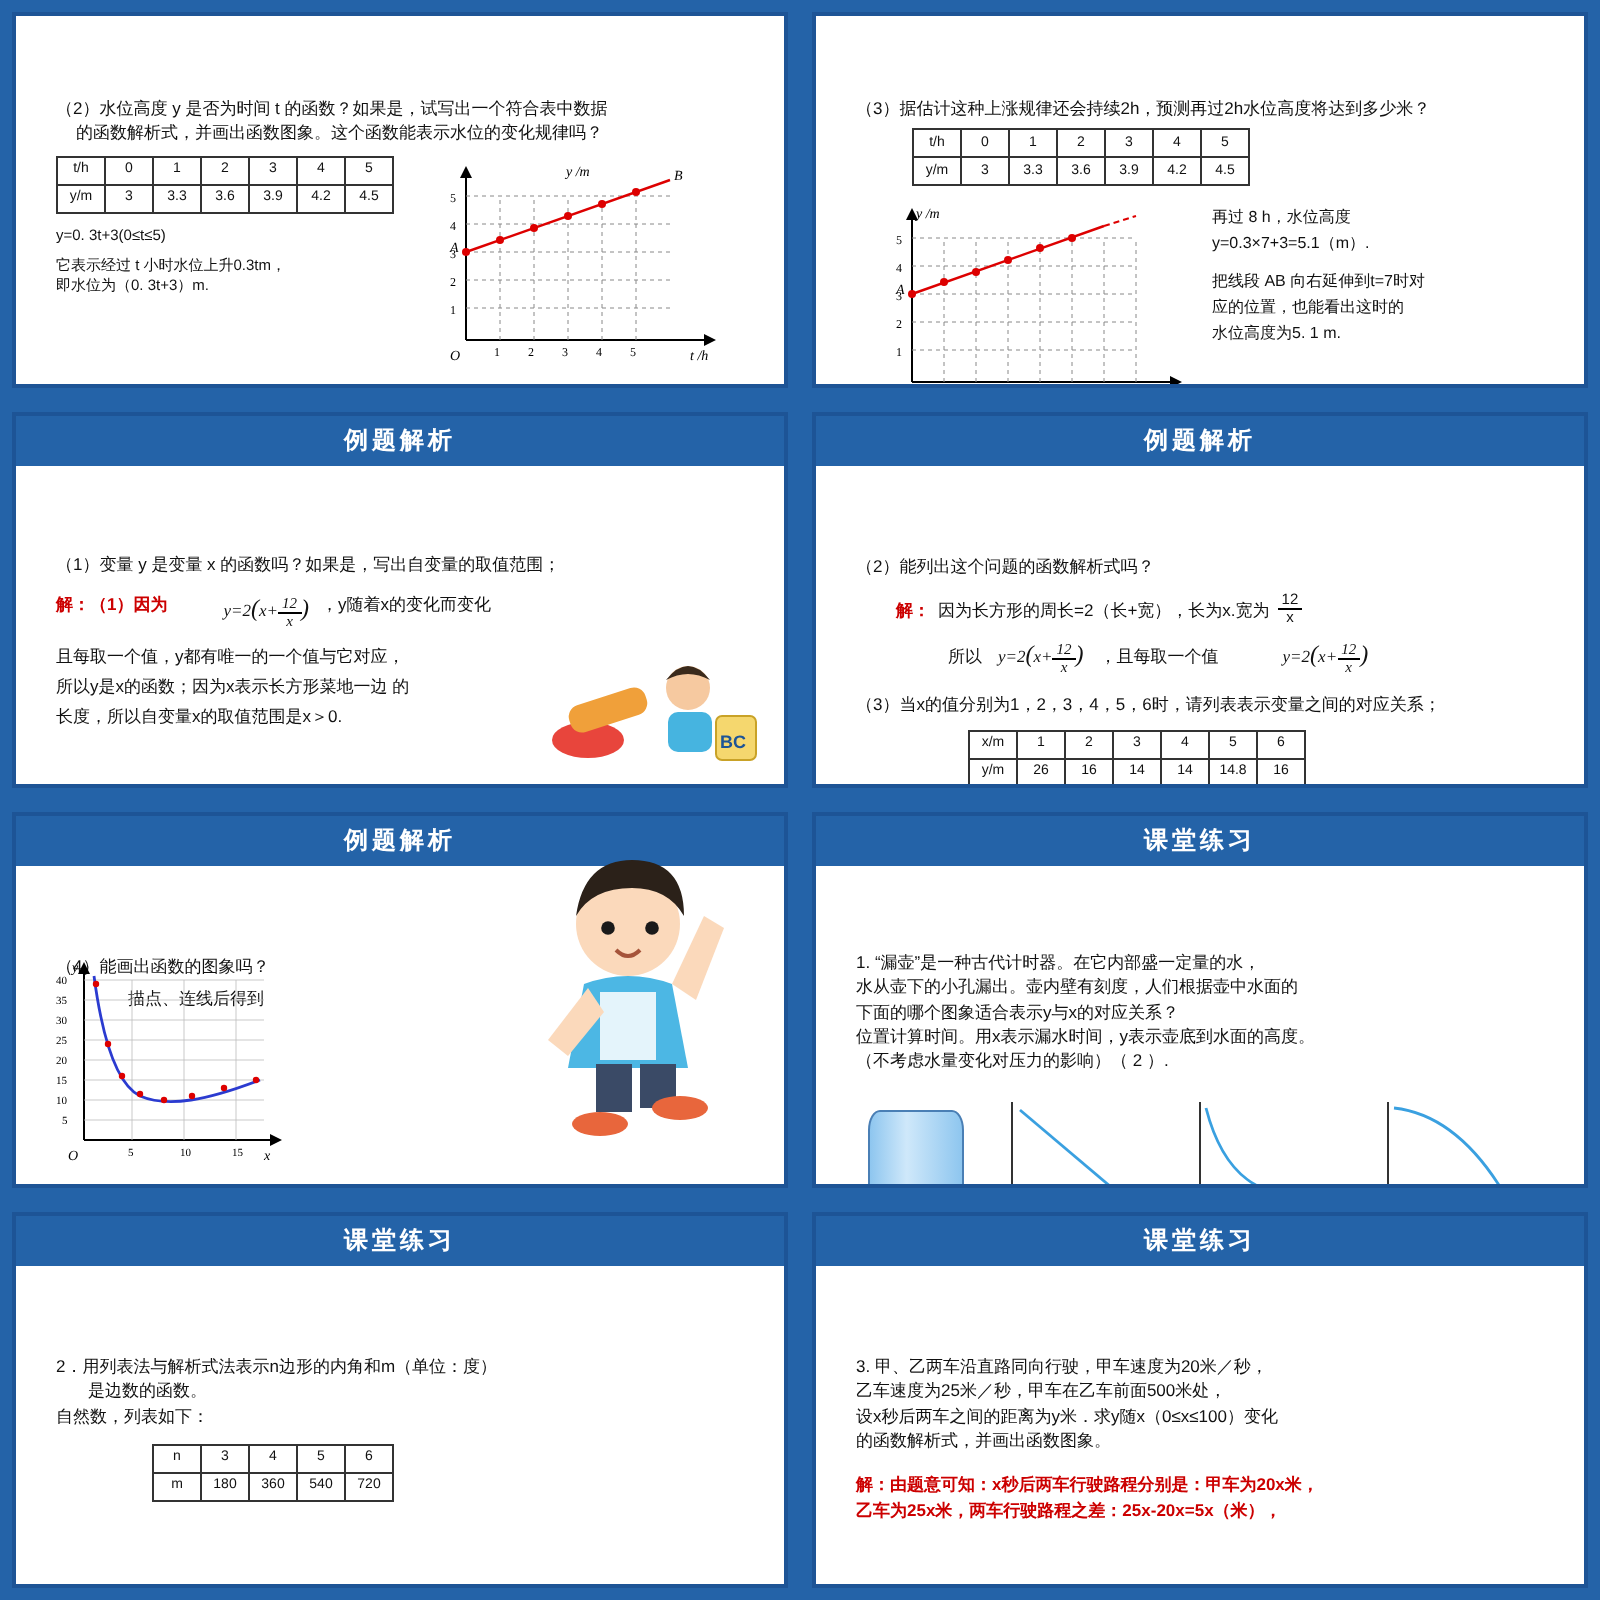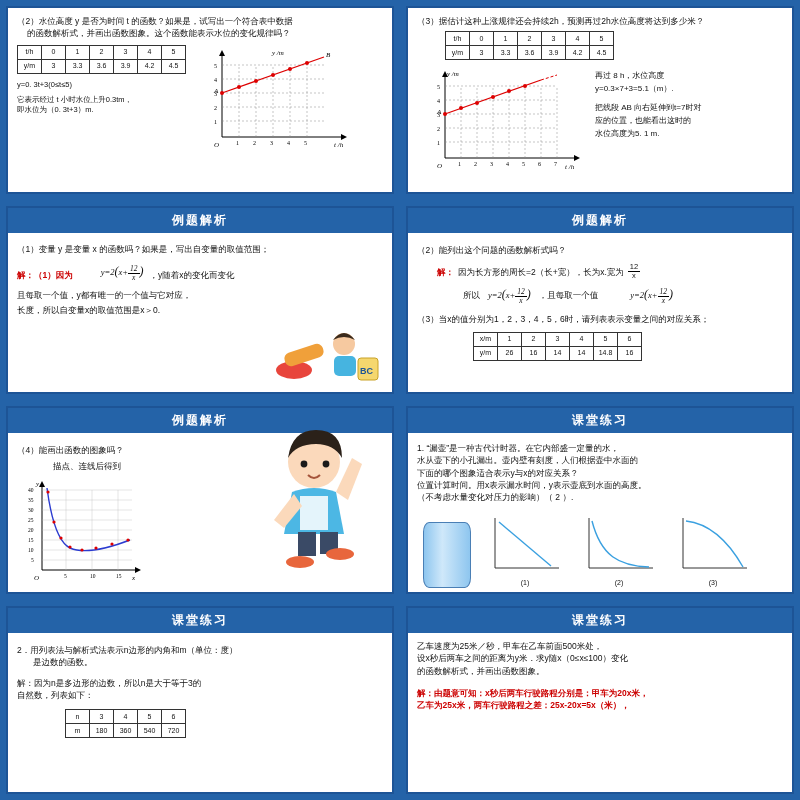--- a/index.html
+++ b/index.html
@@ -1,21 +1,21 @@
 <!DOCTYPE html>
 <html><head>
 <meta charset="utf-8">
 <style>
   html,body{margin:0;padding:0;}
   body{width:800px;height:800px;background:#2463a8;font-family:"Liberation Sans",sans-serif;}
   .grid{display:grid;grid-template-columns:1fr 1fr;grid-template-rows:repeat(4,200px);width:800px;height:800px;}
   .slide{position:relative;padding:6px;box-sizing:border-box;}
   .card{background:#ffffff;width:100%;height:100%;box-sizing:border-box;border:2px solid #1d5496;position:relative;overflow:hidden;}
   .hdr{background:#2463a8;color:#fff;text-align:center;font-size:12px;font-weight:bold;padding:4px 0;letter-spacing:2px;}
-  .body{padding:7px 9px;font-size:8.5px;color:#111;line-height:1.45;}
+  .body{padding:7px 20px;font-size:8.5px;color:#111;line-height:1.45;margin-top:33px;}
   .red{color:#cc0000;}
   .bold{font-weight:bold;}
   table.d{border-collapse:collapse;font-size:7px;}
   table.d td{border:1px solid #333;padding:1px 4px;text-align:center;min-width:15px;height:11px;}
   .rowflex{display:flex;gap:6px;align-items:flex-start;}
   .fml{font-family:"Liberation Serif",serif;font-style:italic;}
   .frac{display:inline-block;text-align:center;vertical-align:middle;font-size:7.5px;line-height:1.05;}
   .frac .n{border-bottom:1px solid #000;display:block;padding:0 2px;}
   svg{display:block;}
   .kid{position:absolute;font-weight:bold;}
@@ -201,28 +201,29 @@
         </div>
       </div>
     </div>
   </div>
 
   <div class="slide">
     <div class="card">
       <div class="hdr">例题解析</div>
       <div class="body">
         <div style="margin-top:3px">（1）变量 y 是变量 x 的函数吗？如果是，写出自变量的取值范围；</div>
-        <div style="margin-top:8px;display:flex;align-items:flex-end;gap:6px">
+        <div style="margin-top:8px;display:flex;align-items:flex-start;gap:6px">
           <span class="red bold">解：（1）因为</span>
           <span style="margin-left:22px" class="fml">
             y=2<span style="font-size:12px">(</span>x+<span class="frac"><span class="n">12</span><span>x</span></span><span style="font-size:12px">)</span>
           </span>
           <span>，y随着x的变化而变化</span>
         </div>
         <div style="margin-top:7px">且每取一个值，y都有唯一的一个值与它对应，</div>
+        <div style="margin-top:3px">所以y是x的函数；因为x表示长方形菜地一边 的</div>
         <div style="margin-top:3px">长度，所以自变量x的取值范围是x＞0.</div>
         <div class="kid" style="right:8px;bottom:4px">
           <svg width="110" height="70" viewBox="0 0 110 70">
             <ellipse cx="20" cy="52" rx="18" ry="9" fill="#e8453c"></ellipse>
             <rect x="10" y="30" width="40" height="14" rx="6" fill="#f0a03a" transform="rotate(-18 30 37)"></rect>
             <circle cx="70" cy="26" r="11" fill="#f6c9a0"></circle>
             <path d="M59 22 q11 -14 22 0 q-11 -6 -22 0z" fill="#3a2a1c"></path>
             <rect x="60" y="38" width="22" height="20" rx="5" fill="#46b4e0"></rect>
             <rect x="84" y="40" width="20" height="22" rx="3" fill="#f5d76e" stroke="#c9a227"></rect>
             <text x="86" y="56" font-size="9" font-family="Liberation Sans, sans-serif" fill="#1d5496">BC</text>
@@ -393,21 +394,20 @@
       </div>
     </div>
   </div>
 
   <div class="slide">
     <div class="card">
       <div class="hdr">课堂练习</div>
       <div class="body">
         <div style="margin-top:4px">2．用列表法与解析式法表示n边形的内角和m（单位：度）</div>
         <div style="text-indent:16px">是边数的函数。</div>
-        <div style="margin-top:8px">解：因为n是多边形的边数，所以n是大于等于3的</div>
         <div>自然数，列表如下：</div>
         <div style="margin-top:8px;margin-left:48px">
           <table class="d">
             <tbody>
                 <tr>
               <td>n</td>
               <td>3</td>
               <td>4</td>
               <td>5</td>
               <td>6</td>
@@ -423,20 +423,21 @@
             </table>
         </div>
       </div>
     </div>
   </div>
 
   <div class="slide">
     <div class="card">
       <div class="hdr">课堂练习</div>
       <div class="body">
+        <div style="margin-top:4px">3. 甲、乙两车沿直路同向行驶，甲车速度为20米／秒，</div>
         <div>乙车速度为25米／秒，甲车在乙车前面500米处，</div>
         <div>设x秒后两车之间的距离为y米．求y随x（0≤x≤100）变化</div>
         <div>的函数解析式，并画出函数图象。</div>
         <div style="margin-top:10px" class="red bold">解：由题意可知：x秒后两车行驶路程分别是：甲车为20x米，</div>
         <div class="red bold">乙车为25x米，两车行驶路程之差：25x-20x=5x（米），</div>
       </div>
     </div>
   </div>
 
 </div>

